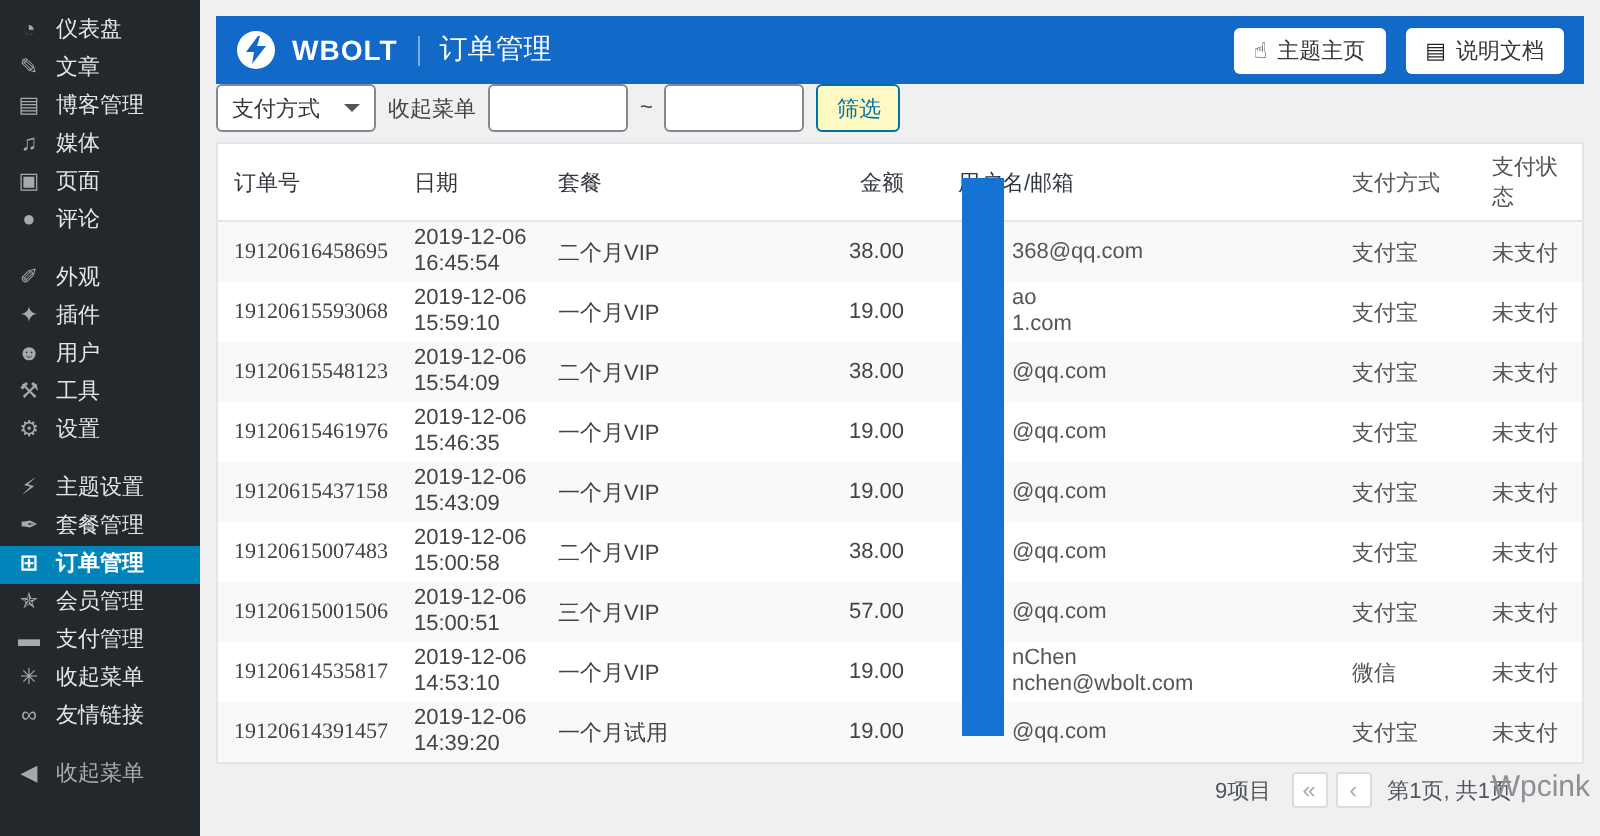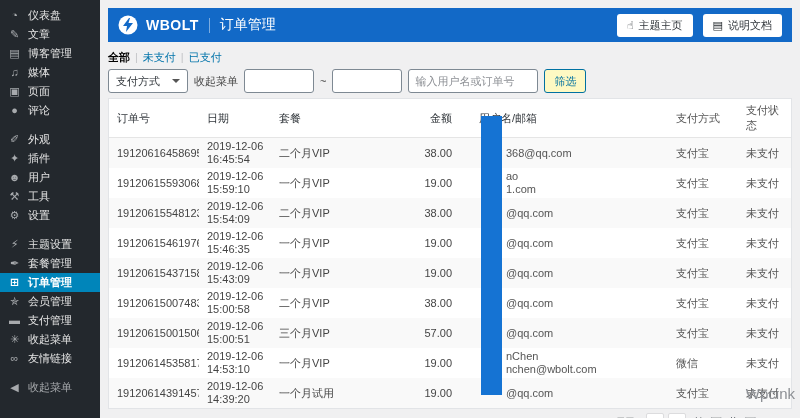--- a/index.html
+++ b/index.html
@@ -43,21 +43,21 @@
   .input::placeholder { color:#8c8f94; }
   .btn-filter { background:#fef9c3; border:1px solid #0071a1; color:#0071a1; border-radius:3px; height:24px; padding:0 9px; font-size:11px; cursor:pointer; font-family:inherit; }
 
   
   .card { position:relative; background:#fff; border:1px solid #e2e4e7; }
   table { width:100%; border-collapse:collapse; table-layout:fixed; font-size:11px; }
   thead th { text-align:left; font-weight:normal; color:#32373c; padding:4px 8px; height:22px; border-bottom:1px solid #e5e5e5; }
   tbody tr { height:30px; }
   tbody tr:nth-child(odd) { background:#f9f9f9; }
   td { padding:2px 8px; color:#444; vertical-align:middle; overflow:hidden; white-space:nowrap; }
-  .c0 { width:90px; }
+  .c0 { width:90px;font-family:Liberation Serif, serif; }
   .c1 { width:72px; }
   .c2 { width:110px; }
   .c3 { width:75px; text-align:right; padding-right:4px; }
   .c4 { width:200px; padding-left:23px; }
   td.c4 { padding-left:50px; color:#555; }
   .c5 { width:80px; padding-left:20px; color:#555; }
   .c6 { padding-left:10px; color:#555; }
   .two-line div { line-height:13px; }
   .redact { position:absolute; left:372px; top:17px; width:21px; height:279px; background:#1573d3; z-index:2; }
 
@@ -175,32 +175,30 @@
             <span class="bicon">☝</span>
             <span>主题主页</span>
           </button>
           <button class="tb-btn">
             <span class="bicon">▤</span>
             <span>说明文档</span>
           </button>
         </div>
     </header>
 
-    <div class="views" id="views"><a class="vlink current">全部</a><span class="vpipe">|</span><a class="vlink">未支付</a><span class="vpipe">|</span><a class="vlink">已支付</a></div>
 
     <div class="filter-row">
       <div class="select">
         <span>支付方式</span>
         <span class="caret"></span>
       </div>
       <span>收起菜单</span>
       <input class="input date" value="" style="">
       <span>~</span>
       <input class="input date" value="" style="">
-      <input class="input search" placeholder="输入用户名或订单号" style="">
       <button class="btn-filter">筛选</button>
     </div>
 
     <div class="card">
       <table>
         <thead>
           <tr id="thead-row">
               <th class="c0">订单号</th>
               <th class="c1">日期</th>
               <th class="c2">套餐</th>

